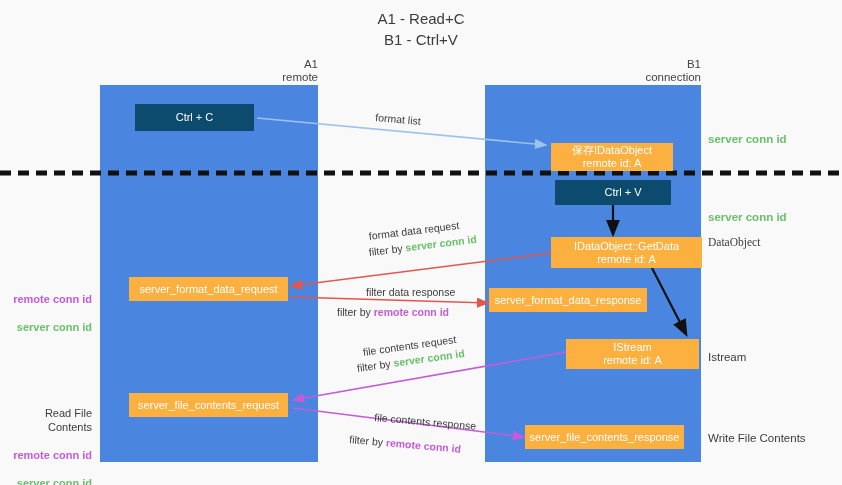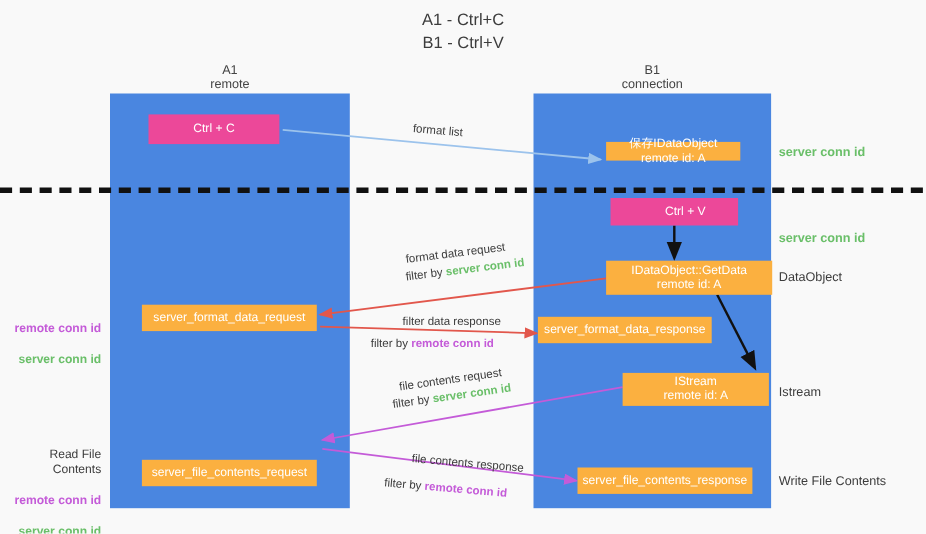--- a/index.html
+++ b/index.html
@@ -14,49 +14,49 @@
   .canvas{position:absolute;left:0;top:0;width:842px;height:485px;}
   svg.layer{position:absolute;left:0;top:0;width:842px;height:485px;pointer-events:none;}
 
   .title{
     position:absolute;left:0;top:8px;width:842px;text-align:center;
     font-size:15px;line-height:21px;color:#3c3c3c;white-space:pre-line;
   }
 
   .col{position:absolute;background:#4a86e0;}
   .colhead{
-    position:absolute;text-align:center;font-size:11.5px;line-height:13px;
+    position:absolute;text-align:right;font-size:11.5px;line-height:13px;
     color:#444;white-space:pre-line;
   }
 
   .box{
     position:absolute;display:flex;align-items:center;justify-content:center;
     text-align:center;color:#ffffff;font-size:11px;line-height:13px;
     box-sizing:border-box;white-space:pre-line;padding:2px 4px;
   }
-  .box.green{background:#ec4899;}
+  .box.green{background:#0c4a6e;}
   .box.orange{background:#fbb040;}
 
   .sidelabel{position:absolute;font-size:11.5px;line-height:14px;color:#3c3c3c;white-space:pre-line;}
   .conn-green{color:#6abf69;font-weight:bold;}
   .conn-purple{color:#c45bd8;font-weight:bold;}
   .stackLabel{position:absolute;font-size:11px;line-height:14px;white-space:pre-line;text-align:right;}
 
   .edgelabel{
     position:absolute;font-size:10.5px;line-height:14px;color:#3c3c3c;
     white-space:nowrap;transform-origin:left top;
   }
   .edgelabel b{font-weight:bold;}
 </style>
 </head>
 <body>
 
 <div class="canvas">
 
-  <div class="title">A1 - Ctrl+C
+  <div class="title">A1 - Read+C
 B1 - Ctrl+V</div>
 
   <div class="colhead" style="left:100px;top:58px;width:218px;">A1
 remote</div>
   <div class="colhead" style="left:485px;top:58px;width:216px;">B1
 connection</div>
 
   <div class="col" style="left:100px;top:85px;width:218px;height:377px;"></div>
   <div class="col" style="left:485px;top:85px;width:216px;height:377px;"></div>
 
@@ -88,42 +88,42 @@
 
     <line x1="291" y1="297" x2="488" y2="303" stroke="#e2574c" stroke-width="1.6" marker-end="url(#ah-red)"></line>
 
     <line x1="566" y1="352" x2="293" y2="400" stroke="#c45bd8" stroke-width="1.6" marker-end="url(#ah-purple)"></line>
 
     <line x1="293" y1="408" x2="524" y2="437" stroke="#c45bd8" stroke-width="1.6" marker-end="url(#ah-purple)"></line>
   </svg>
 
   <div class="box green" style="left:135px;top:104px;width:119px;height:27px;">Ctrl + C</div>
 
-  <div class="box orange" style="left:551px;top:129px;width:122px;height:17px;">保存IDataObject
+  <div class="box orange" style="left:551px;top:143px;width:122px;height:28px;">保存IDataObject
 remote id: A</div>
 
   <div class="box green" style="left:555px;top:180px;width:116px;height:25px;padding-left:24px;">Ctrl + V</div>
 
   <div class="box orange" style="left:551px;top:237px;width:151px;height:31px;">IDataObject::GetData
 remote id: A</div>
 
   <div class="box orange" style="left:566px;top:339px;width:133px;height:30px;">IStream
 remote id: A</div>
 
   <div class="box orange" style="left:129px;top:277px;width:159px;height:24px;text-align:right;">server_format_data_request</div>
 
   <div class="box orange" style="left:489px;top:288px;width:158px;height:24px;">server_format_data_response</div>
 
-  <div class="box orange" style="left:129px;top:393px;width:159px;height:24px;margin-top:25px;">server_file_contents_request</div>
+  <div class="box orange" style="left:129px;top:393px;width:159px;height:24px;">server_file_contents_request</div>
 
   <div class="box orange" style="left:525px;top:425px;width:159px;height:24px;">server_file_contents_response</div>
 
   <div class="sidelabel conn-green" style="left:708px;top:132px;">server conn id</div>
   <div class="sidelabel conn-green" style="left:708px;top:210px;">server conn id</div>
-  <div class="sidelabel" style="left:708px;top:245px;">DataObject</div>
+  <div class="sidelabel" style="left:708px;top:235px;font-family:Liberation Serif, serif;">DataObject</div>
   <div class="sidelabel" style="left:708px;top:350px;">Istream</div>
   <div class="sidelabel" style="left:708px;top:431px;text-align:right;">Write File Contents</div>
 
   <div class="stackLabel" style="left:0px;top:278px;width:92px;">
     <span class="conn-purple">remote conn id</span><br>
     <span class="conn-green">server conn id</span>
   </div>
 
   <div class="stackLabel" style="left:0px;top:392px;width:92px;">
     <span style="color:#3c3c3c;">Read File Contents</span><br>

